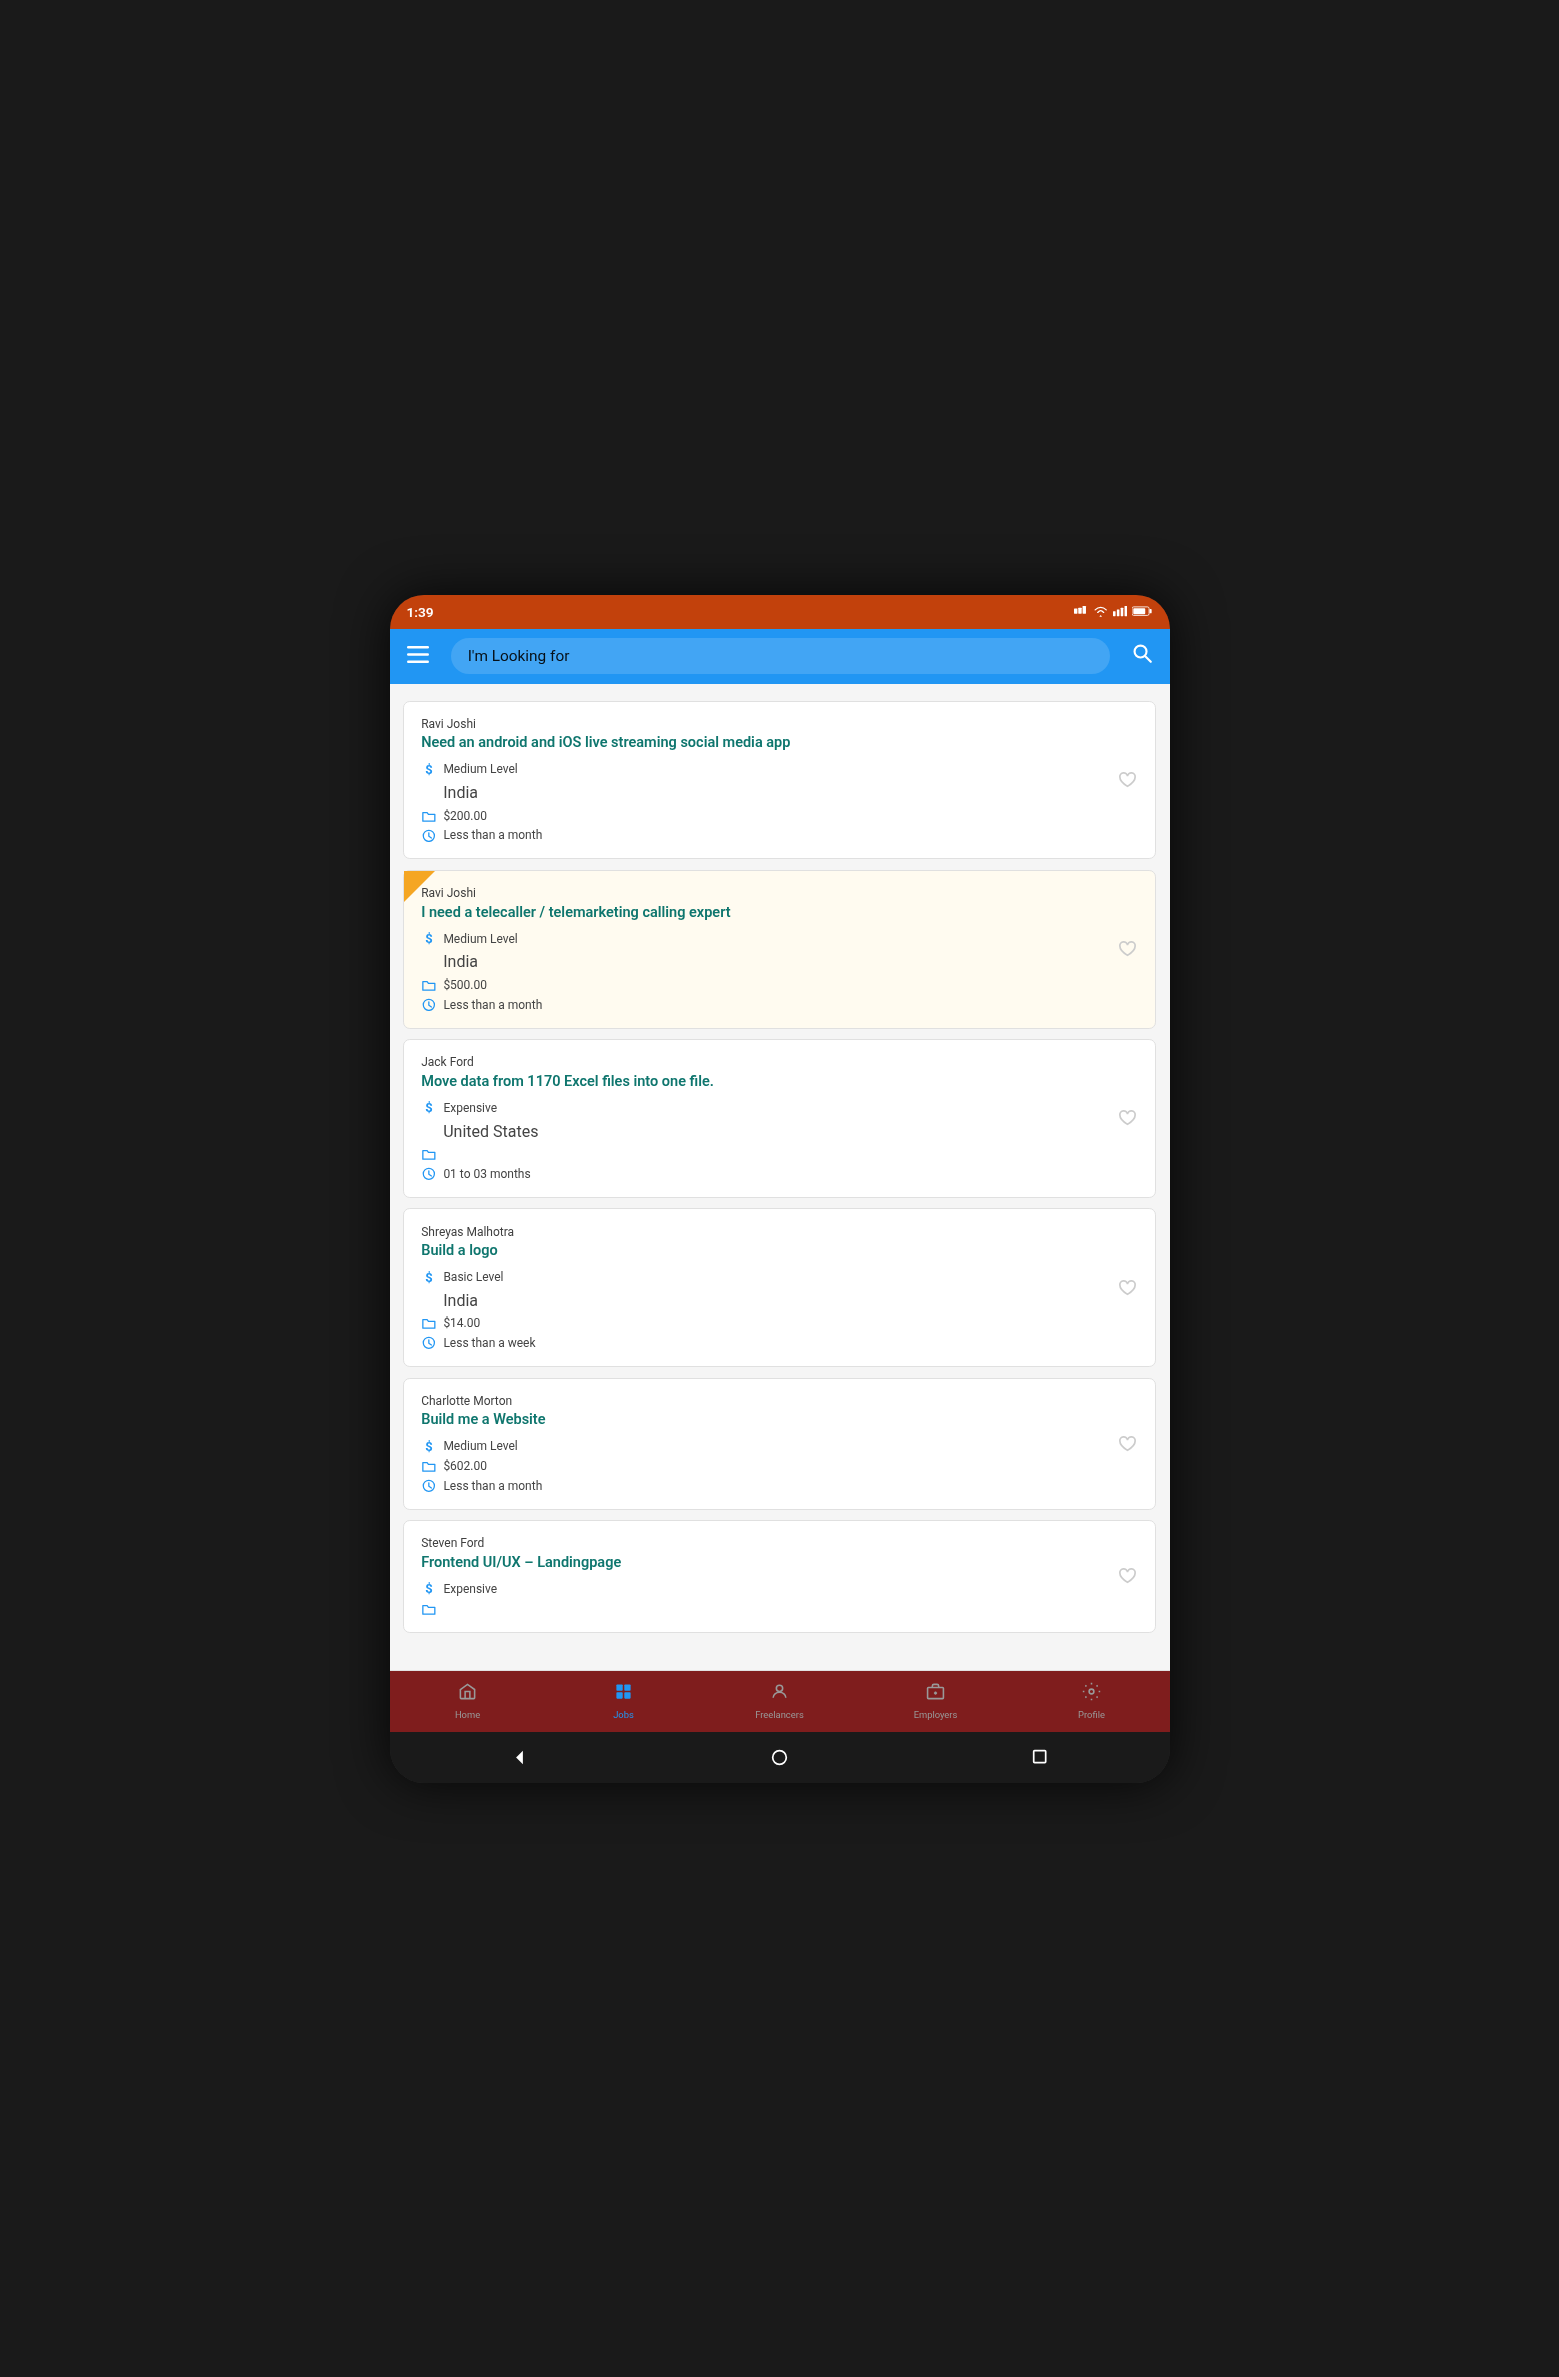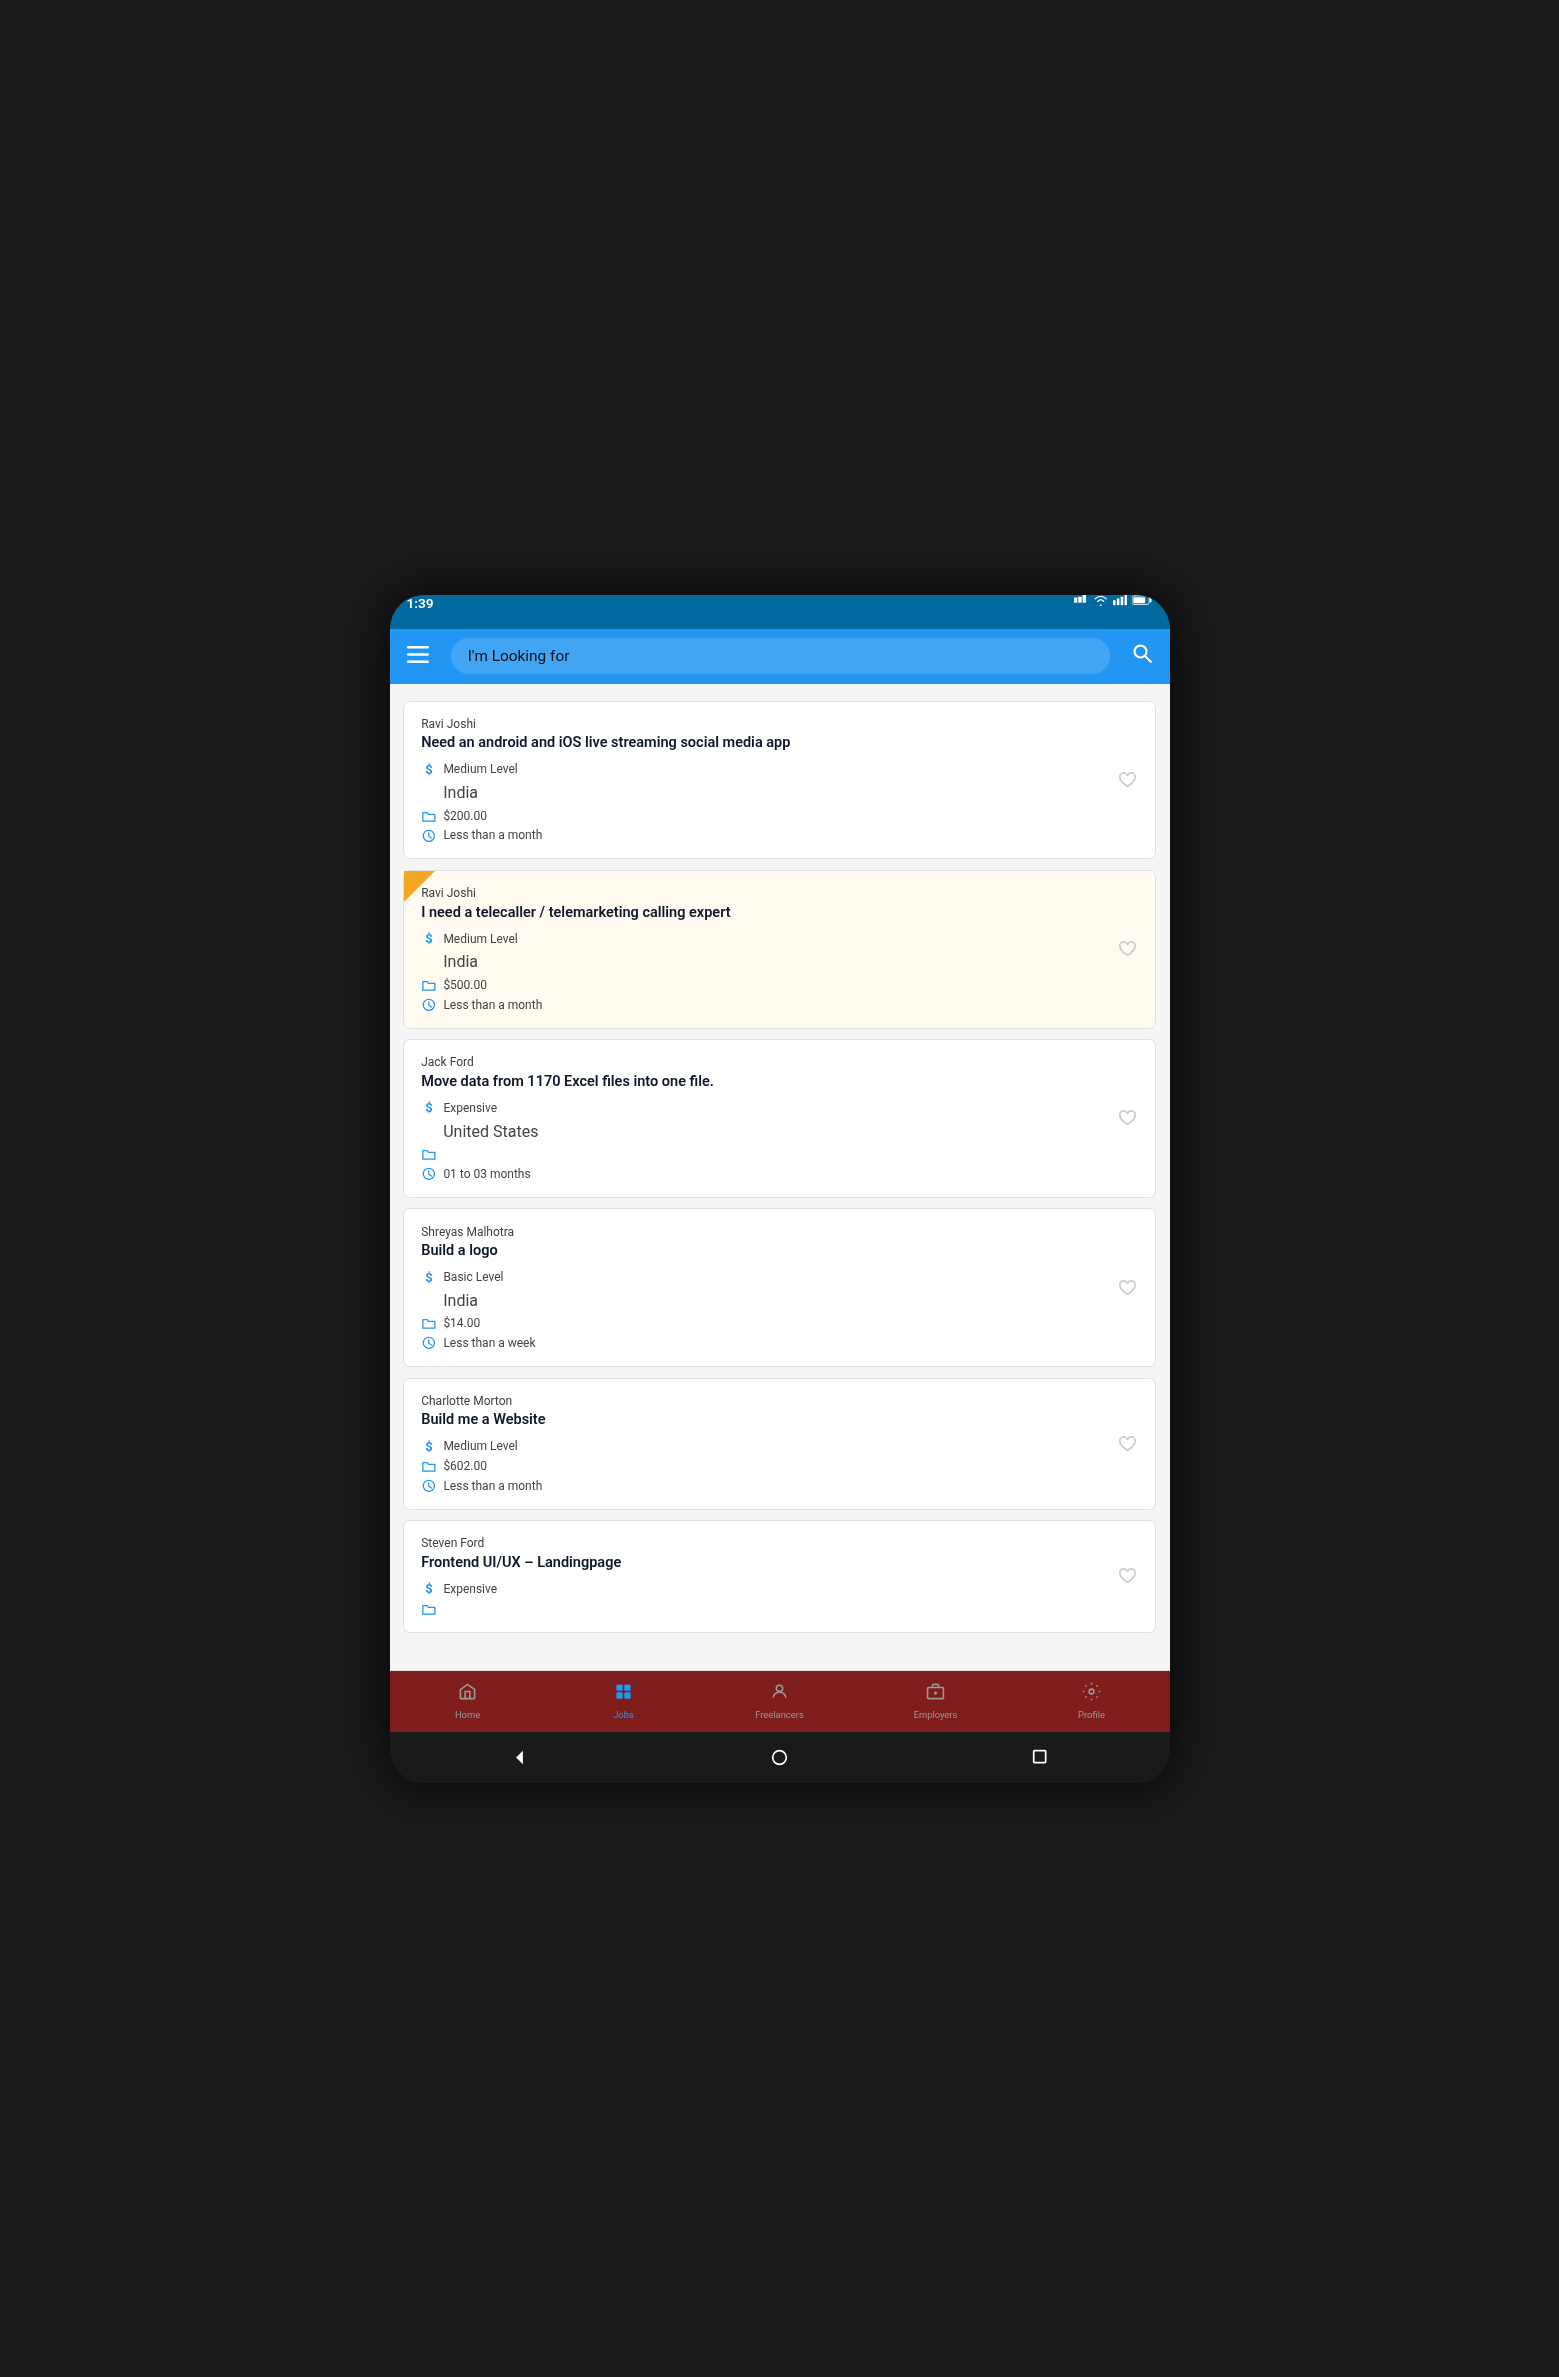--- a/index.html
+++ b/index.html
@@ -18,24 +18,24 @@
       width: 780px;
       height: 1188px;
       background: #2a2a2a;
       border-radius: 34px;
       overflow: hidden;
       position: relative;
       box-shadow: 0 0 51px rgba(0,0,0,0.8);
     }
 
     .status-bar {
-      background: #0369a1;
+      background: #c2410c;
       height: 34px;
       display: flex;
-      align-items: flex-start;
+      align-items: center;
       justify-content: space-between;
       padding: 0 17px;
     }
 
     .status-bar .time {
       color: white;
       font-size: 13.7px;
       font-weight: 600;
     }
 
@@ -127,21 +127,21 @@
 
     .employer-name {
       font-size: 12px;
       color: #404040;
       margin-bottom: 3.4px;
     }
 
     .job-title {
       font-size: 14.5px;
       font-weight: 600;
-      color: #0f172a;
+      color: #0f766e;
       margin-bottom: 8.5px;
       line-height: 1.3;
     }
 
     .job-meta {
       display: flex;
       flex-direction: column;
       gap: 4.3px;
     }
 

